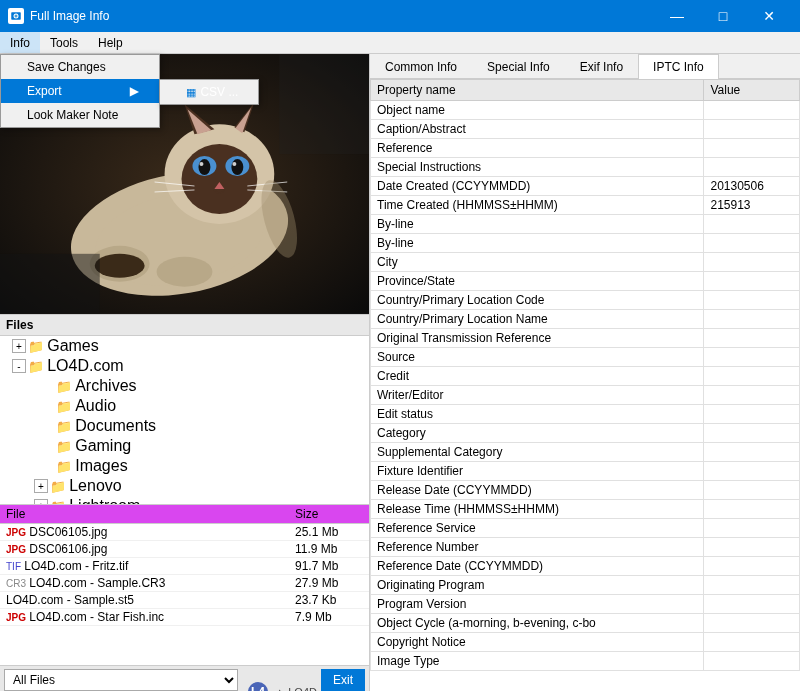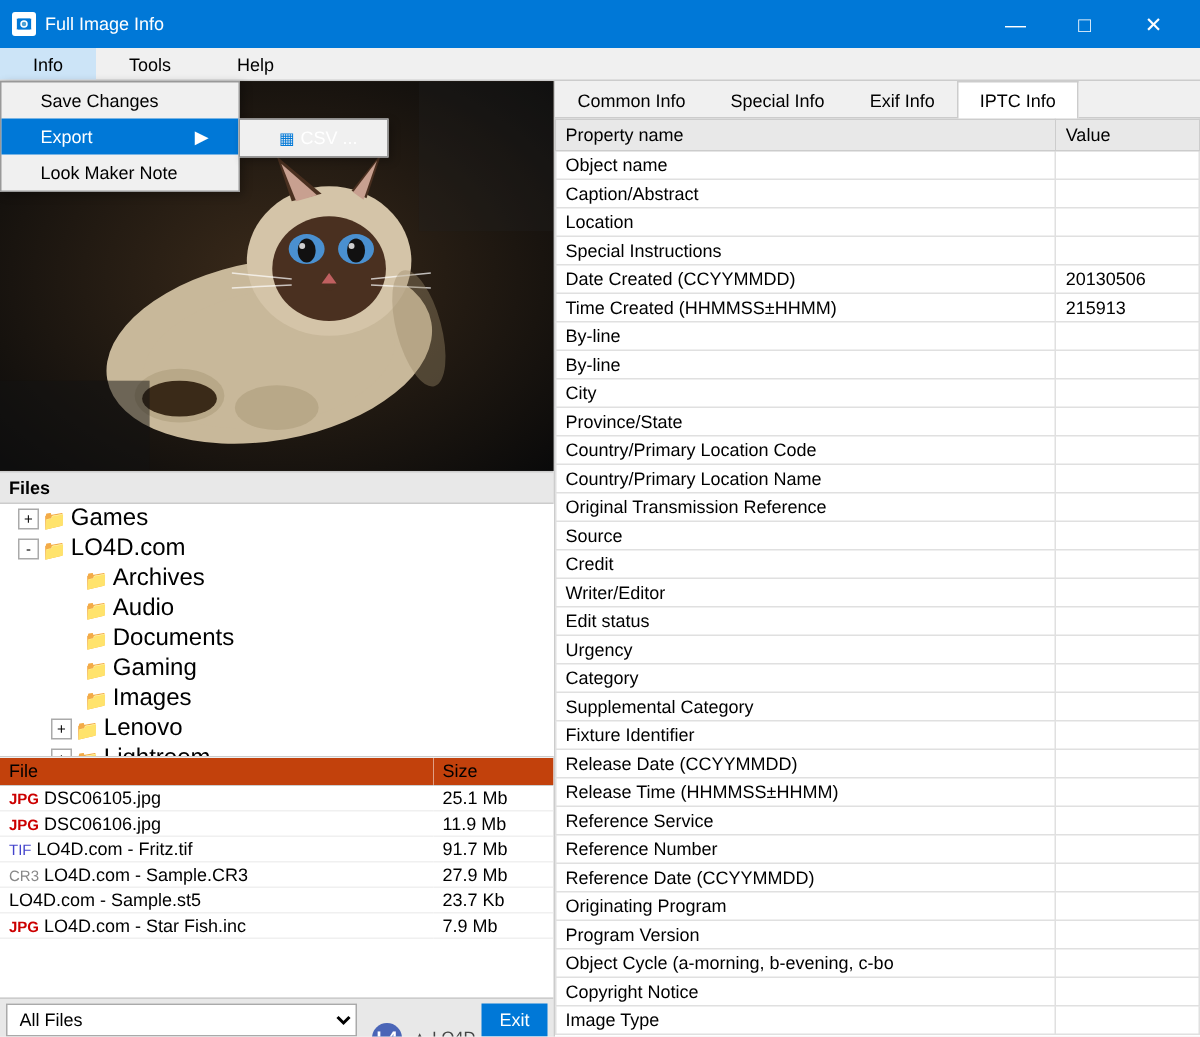--- a/index.html
+++ b/index.html
@@ -27,21 +27,21 @@
     
     .menu-bar {
       background: #f0f0f0;
       border-bottom: 1px solid #ccc;
       height: 22px;
       display: flex;
       align-items: stretch;
       position: relative;
     }
     .menu-item {
-      padding: 0 22px;
+      padding: 0 10px;
       cursor: pointer;
       display: flex;
       align-items: center;
       height: 100%;
       font-size: 12px;
       position: relative;
     }
     .menu-item:hover, .menu-item.active { background: #cce4f7; }
 
     
@@ -169,21 +169,21 @@
     .file-list {
       flex: 1;
       overflow-y: auto;
       background: white;
     }
     .file-list table {
       width: 100%;
       border-collapse: collapse;
     }
     .file-list th {
-      background: #c2410c;
+      background: #d946ef;
       border-bottom: 1px solid #ccc;
       padding: 2px 6px;
       text-align: left;
       font-weight: normal;
       position: sticky;
       top: 0;
     }
     .file-list td {
       padding: 1px 6px;
       border-bottom: 1px solid #f0f0f0;
@@ -549,21 +549,21 @@
         <tbody id="iptc-table-body">
         <tr class="list-item">
               <td>Object name</td>
               <td contenteditable="false" style=""></td>
             </tr>
             <tr class="list-item">
               <td>Caption/Abstract</td>
               <td contenteditable="false" style=""></td>
             </tr>
             <tr class="list-item">
-              <td>Location</td>
+              <td>Reference</td>
               <td contenteditable="false" style=""></td>
             </tr>
             <tr class="list-item">
               <td>Special Instructions</td>
               <td contenteditable="false" style=""></td>
             </tr>
             <tr class="list-item">
               <td>Date Created (CCYYMMDD)</td>
               <td contenteditable="false" style="">20130506</td>
             </tr>
@@ -606,24 +606,20 @@
             <tr class="list-item">
               <td>Credit</td>
               <td contenteditable="false" style=""></td>
             </tr>
             <tr class="list-item">
               <td>Writer/Editor</td>
               <td contenteditable="false" style=""></td>
             </tr>
             <tr class="list-item">
               <td>Edit status</td>
-              <td contenteditable="false" style=""></td>
-            </tr>
-            <tr class="list-item">
-              <td>Urgency</td>
               <td contenteditable="false" style=""></td>
             </tr>
             <tr class="list-item">
               <td>Category</td>
               <td contenteditable="false" style=""></td>
             </tr>
             <tr class="list-item">
               <td>Supplemental Category</td>
               <td contenteditable="false" style=""></td>
             </tr>

